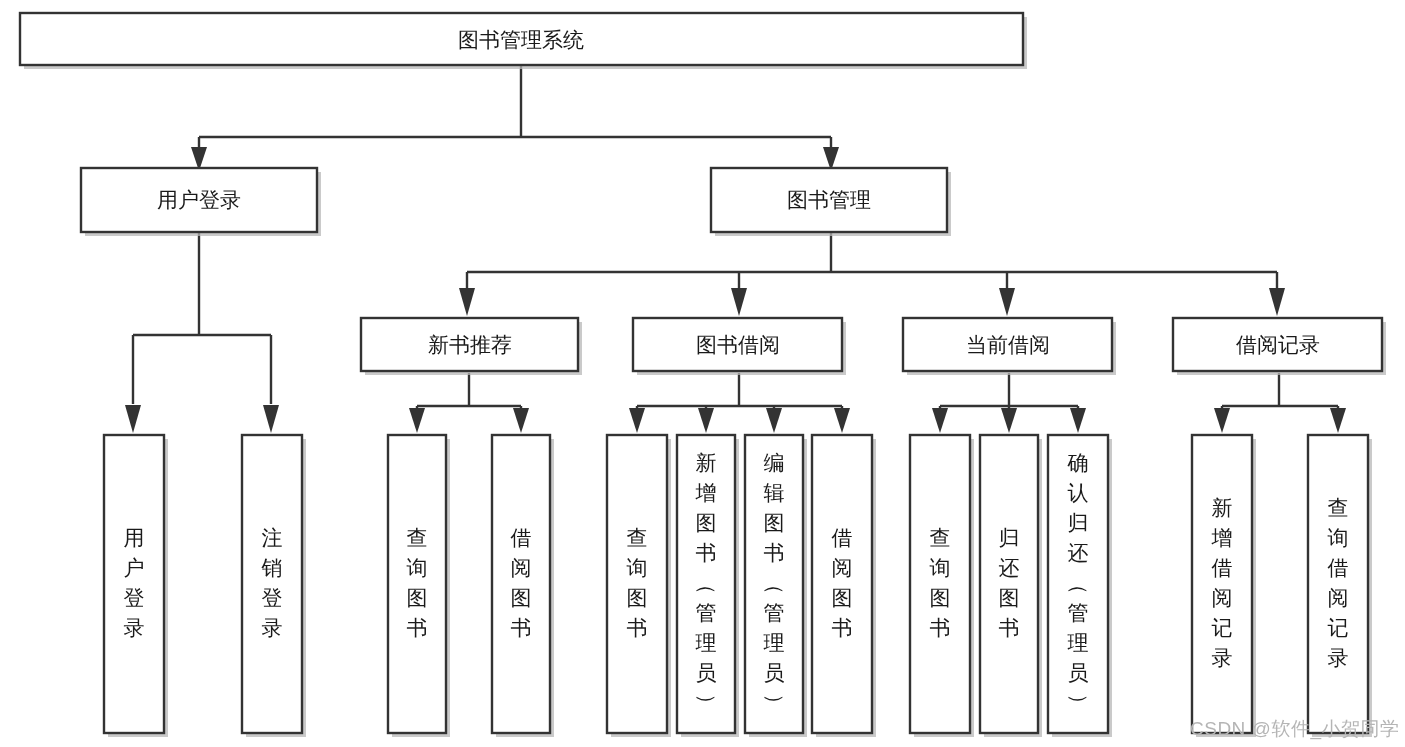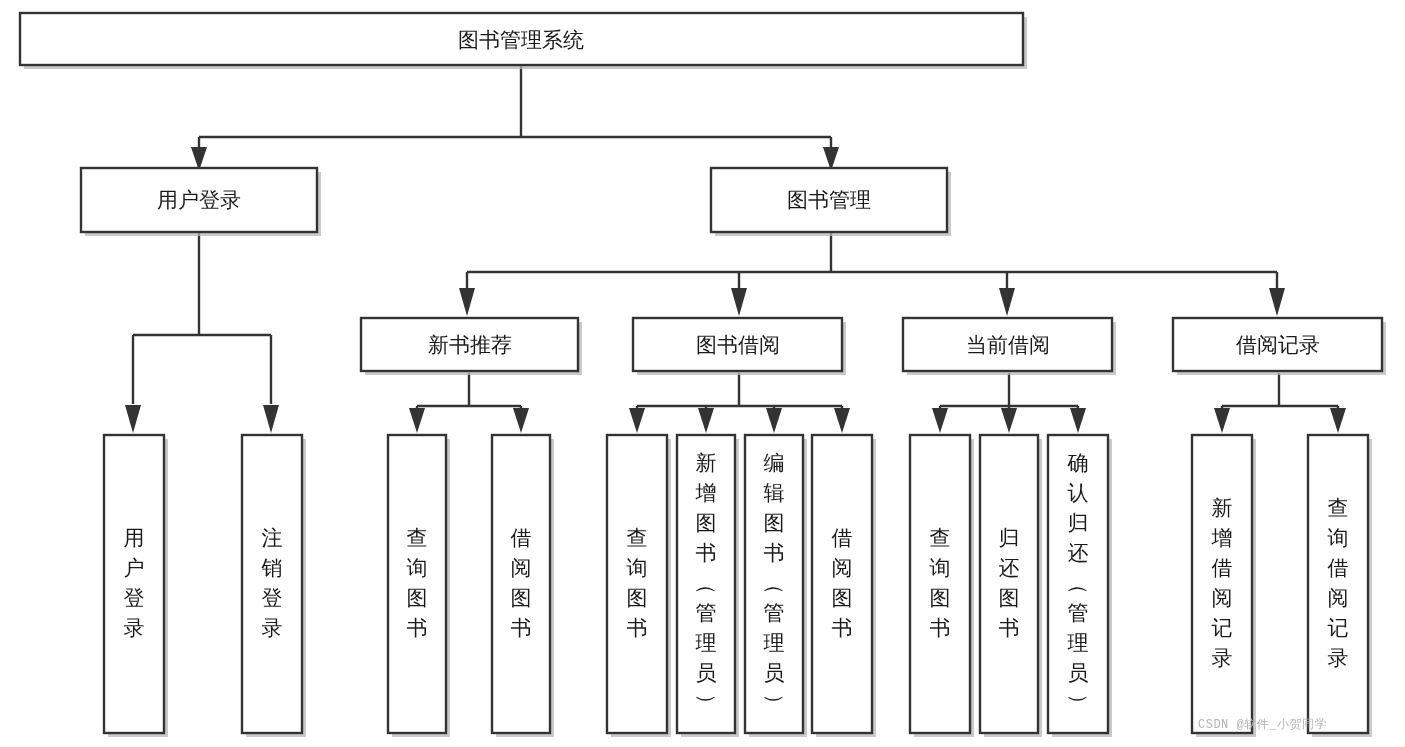--- a/index.html
+++ b/index.html
@@ -53,27 +53,26 @@
   }
   .node-label-v-char {
     font-family: "DejaVu Sans", "Liberation Sans", sans-serif;
     font-size: 21px;
     fill: #1a1a1a;
     text-anchor: middle;
     dominant-baseline: middle;
   }
   .watermark-text {
     position: absolute;
-    font-family: Liberation Mono, monospace;
-    font-size: 12px;
+    font-family: Liberation Sans, sans-serif;
+    font-size: 19px;
     color: #b5b5b5;
     white-space: nowrap;
     letter-spacing: 0.5px;
     pointer-events: none;
-    padding-left: 8px;
   }
 </style>
 </head>
 <body>
 
 <div id="diagram-root">
 
   <svg id="tree-svg" viewBox="0 0 1405 747" xmlns="http://www.w3.org/2000/svg">
 
     <g>

